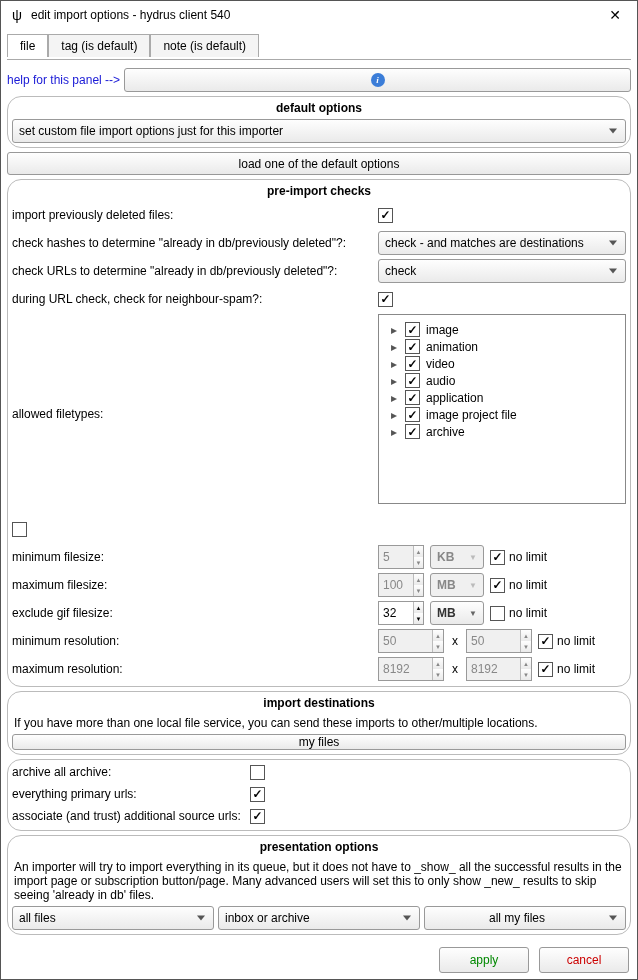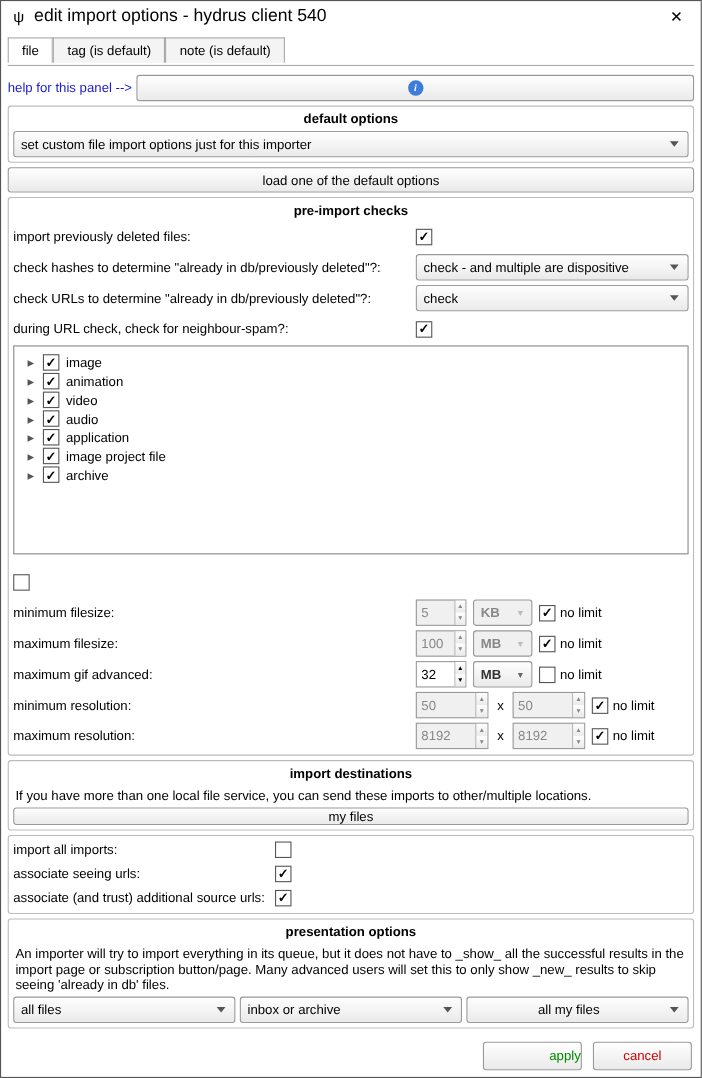--- a/index.html
+++ b/index.html
@@ -1,29 +1,29 @@
 <!DOCTYPE html>
 <html><head>
 <meta charset="utf-8">
 <style>
   * { box-sizing: border-box; margin: 0; padding: 0; }
   body { font-family: "Segoe UI", Tahoma, sans-serif; font-size: 12px; background: #fff; width: 638px; height: 980px; display: flex; flex-direction: column; border: 1px solid #555; }
   .titlebar { display: flex; align-items: center; height: 28px; padding: 0 2px; }
   .titlebar .icon { width: 16px; height: 16px; margin: 0 6px; display:flex; align-items:center; justify-content:center; font-size:14px; }
-  .titlebar .title { flex: 1; font-size: 16px; }
+  .titlebar .title { flex: 1; font-size: 12px; }
   .titlebar .close { width: 40px; height: 26px; display:flex; align-items:center; justify-content:center; font-size:14px; cursor:pointer; }
   .client { flex:1; display:flex; flex-direction:column; padding: 4px 6px 6px 6px; gap: 4px; overflow:hidden; }
   .tabs { display:flex; gap:0; }
   .tab { border:1px solid #aaa; border-bottom:none; padding: 4px 12px; background:#f4f4f4; cursor:pointer; position:relative; top:1px; }
   .tab.active { background:#fff; }
   .tabline { border-top:1px solid #aaa; margin-top:-1px; }
   .helpbar { display:flex; align-items:center; gap:4px; margin-top:4px; }
   .helplabel { color: #1a1ad6; }
   .wide-btn { flex:1; border:1px solid #999; border-radius:3px; background: linear-gradient(#fefefe,#eaeaea); height:24px; display:flex; align-items:center; justify-content:center; cursor:pointer;}
-  .group { border:1px solid #bbb; border-radius:3px; padding: 2px 4px 4px 4px; display:flex; flex-direction:column; gap:2px; }
+  .group { border:1px solid #bbb; border-radius:14px; padding: 2px 4px 4px 4px; display:flex; flex-direction:column; gap:2px; }
   .group-title { text-align:center; font-weight:bold; padding:2px 0; }
   .group-text { padding: 2px 2px; }
   .select { width:100%; height:24px; border:1px solid #999; border-radius:3px; background: linear-gradient(#fefefe,#eaeaea); padding: 0 22px 0 6px; display:flex; align-items:center; cursor:pointer; position:relative;}
   .select::after { content:""; position:absolute; right:8px; top:50%; width:0; height:0; border-left:4px solid transparent; border-right:4px solid transparent; border-top:5px solid #555; transform:translateY(-50%); }
   .row { display:flex; align-items:center; gap:6px; min-height:26px; }
   .row .label { flex:0 0 360px; }
   .row .right { flex:1; display:flex; align-items:center; gap:6px; }
   .checkbox { width:15px; height:15px; border:1px solid #555; display:flex; align-items:center; justify-content:center; font-size:12px; cursor:pointer; background:#fff; }
   .checkbox.checked::after { content:"✓"; font-weight:bold; line-height:1; }
   .filetypes { flex:1; border:1px solid #888; background:#fff; height:190px; padding:6px 10px; }
@@ -35,21 +35,21 @@
   .spinner input:disabled { color:#888; }
   .spinner .spins { width:14px; height:100%; display:flex; flex-direction:column; }
   .spinner .spins div { flex:1; display:flex; align-items:center; justify-content:center; font-size:6px; background:linear-gradient(#fefefe,#eaeaea); border-left:1px solid #bbb; cursor:pointer;}
   .unitselect { width:54px; height:24px; border:1px solid #999; border-radius:3px; background: linear-gradient(#fefefe,#eaeaea); display:flex; align-items:center; justify-content:space-between; padding: 0 6px; cursor:pointer; color:#333;font-weight:bold;}
   .unitselect .arrow { font-size:8px; color:#666; }
   .unitselect.disabled .arrow { color:#bbb; }
   .nolimit { display:flex; align-items:center; gap:4px; }
   .xmark { padding:0 2px; }
   .footer { display:flex; justify-content:flex-end; gap:10px; padding: 6px 8px; }
   .footer .btn { border:1px solid #999; border-radius:3px; background: linear-gradient(#fefefe,#eaeaea); width:90px; height:26px; display:flex; align-items:center; justify-content:center; cursor:pointer; }
-  .btn.apply { color: #008800; justify-content: flex-end; }
+  .btn.apply { color: #008800; }
   .btn.cancel { color: #cc0000; }
   .pres-selects { display:flex; gap:4px; }
   .pres-selects .select { flex:1; }
   .post-row { display:flex; align-items:center; gap:6px; min-height:20px; }
   .post-row .plabel { flex:0 0 232px; }
   .info-icon { width:14px; height:14px; border-radius:50%; background:#3b7dd8; color:#fff; font-size:9px; font-weight:bold; display:flex; align-items:center; justify-content:center; font-style:italic; font-family:serif;}
 </style>
 </head>
 <body>
 
@@ -93,21 +93,21 @@
       <span class="label">import previously deleted files:</span>
       <div class="right">
           <div class="checkbox checked"></div>
         </div>
     </div>
 
     <div class="row">
       <span class="label">check hashes to determine "already in db/previously deleted"?:</span>
       <div class="right">
           <div class="select">
-            <span>check - and multiple are dispositive</span>
+            <span>check - and matches are destinations</span>
           </div>
         </div>
     </div>
 
     <div class="row">
       <span class="label">check URLs to determine "already in db/previously deleted"?:</span>
       <div class="right">
           <div class="select">
             <span>check</span>
           </div>
@@ -115,20 +115,21 @@
     </div>
 
     <div class="row">
       <span class="label">during URL check, check for neighbour-spam?:</span>
       <div class="right">
           <div class="checkbox checked"></div>
         </div>
     </div>
 
     <div class="row" style="align-items:center; height:200px;">
+      <span class="label">allowed filetypes:</span>
       <div class="right" style="align-items:stretch; height:100%;">
         <div class="filetypes">
           <div class="ft-item">
               <span class="ft-arrow">▸</span>
               <div class="checkbox checked"></div>
               <span>image</span>
             </div>
           <div class="ft-item">
               <span class="ft-arrow">▸</span>
               <div class="checkbox checked"></div>
@@ -205,21 +206,21 @@
             <span class="arrow">▼</span>
           </div>
         <div class="nolimit">
             <div class="checkbox checked"></div>
             <span>no limit</span>
           </div>
       </div>
     </div>
 
     <div class="row">
-      <span class="label">maximum gif advanced:</span>
+      <span class="label">exclude gif filesize:</span>
       <div class="right">
         <div class="spinner">
             <input value="32" style="">
             <div class="spins">
               <div>▲</div>
               <div>▼</div>
             </div>
           </div>
         <div class="unitselect">
             <span>MB</span>
@@ -286,25 +287,25 @@
   <div class="group">
     <div class="group-title">import destinations</div>
     <div class="group-text">If you have more than one local file service, you can send these imports to other/multiple locations.</div>
     <div class="wide-btn">
         <span>my files</span>
       </div>
   </div>
 
   <div class="group">
     <div class="post-row">
-        <span class="plabel">import all imports:</span>
+        <span class="plabel">archive all archive:</span>
         <div class="checkbox"></div>
       </div>
     <div class="post-row">
-        <span class="plabel">associate seeing urls:</span>
+        <span class="plabel">everything primary urls:</span>
         <div class="checkbox checked"></div>
       </div>
     <div class="post-row">
         <span class="plabel">associate (and trust) additional source urls:</span>
         <div class="checkbox checked"></div>
       </div>
   </div>
 
   <div class="group" style="flex:1;">
     <div class="group-title">presentation options</div>

